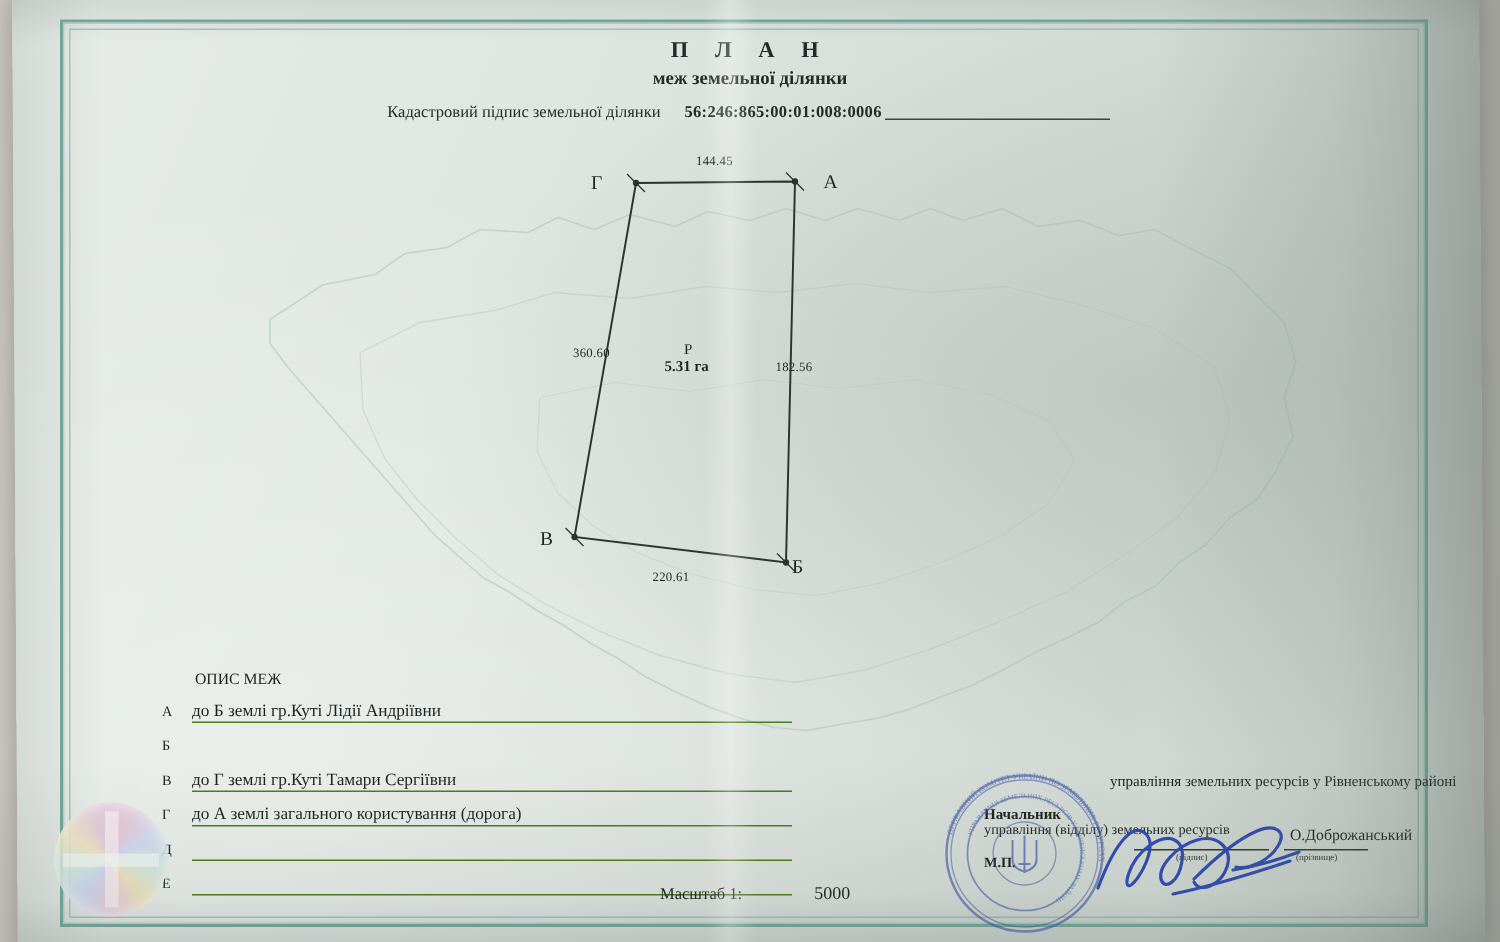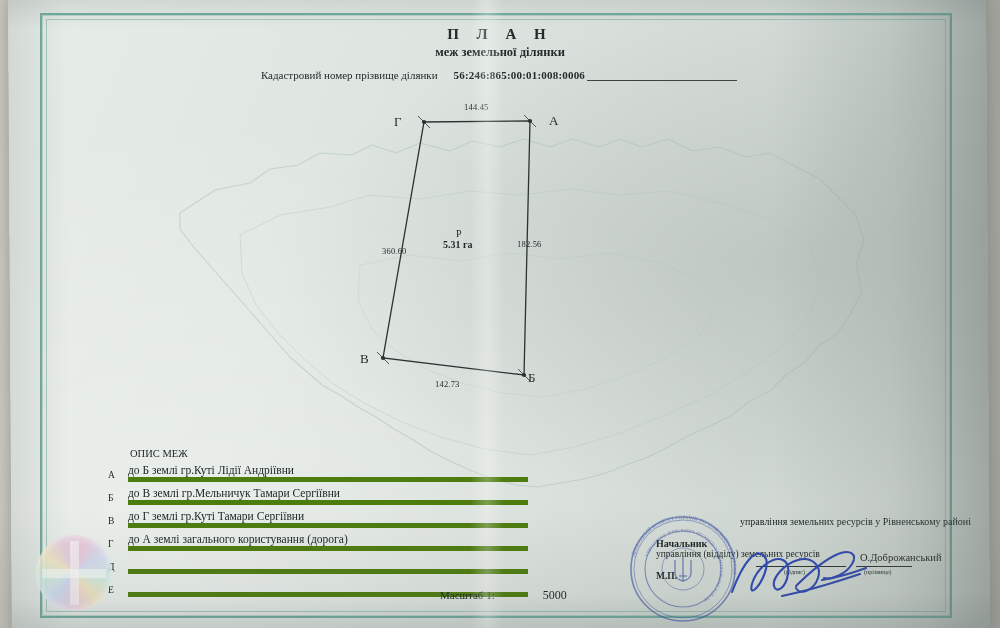--- a/index.html
+++ b/index.html
@@ -154,21 +154,21 @@
     height: 23px;
   }
   .rowline .key {
     width: 20px;
     font-size: 9.5px;
     padding-bottom: 2px;
   }
   .rowline .val {
     flex: 1;
     font-size: 11.5px;
-    border-bottom: 5px solid #4d7c0f;
+    border-bottom: 1px solid #4d7c0f;
     padding-bottom: 1px;
     white-space: nowrap;
   }
   .rowline .val.empty { min-height: 13px; }
 
   
   .scale {
     position: absolute;
     left: 440px;
     top: 588px;
@@ -342,21 +342,21 @@
   </div>
 
   <div class="frame">
     <div class="frame-inner"></div>
   </div>
 
   <div class="hdr">
     <div class="t1">П Л А Н</div>
     <div class="t2">меж земельної ділянки</div>
     <div class="t3">
-      <span>Кадастровий номер прізвище ділянки</span><span class="cad">56:246:865:00:01:008:0006</span><span class="rule"></span>
+      <span>Кадастровий підпис земельної ділянки</span><span class="cad">56:246:865:00:01:008:0006</span><span class="rule"></span>
     </div>
   </div>
 
   <div class="plot">
     <svg width="1000" height="628" xmlns="http://www.w3.org/2000/svg">
 
       <polygon points="424,122 530,121 524,375 383,358" fill="none" stroke="#2a3331" stroke-width="1.3"></polygon>
       <circle cx="424" cy="122" r="2.1" fill="#2a3331"></circle>
       <circle cx="530" cy="121" r="2.1" fill="#2a3331"></circle>
       <circle cx="524" cy="375" r="2.1" fill="#2a3331"></circle>
@@ -368,37 +368,36 @@
       <line x1="377" y1="352" x2="389" y2="364" stroke="#2a3331" stroke-width="0.8"></line>
     </svg>
 
     <div class="lbl big" style="left:549px; top:113px;">А</div>
     <div class="lbl big" style="left:528px; top:370px;">Б</div>
     <div class="lbl big" style="left:360px; top:351px;">В</div>
     <div class="lbl big" style="left:394px; top:114px;">Г</div>
 
     <div class="dim" style="left:464px; top:102px;">144.45</div>
     <div class="dim" style="left:517px; top:239px;">182.56</div>
-    <div class="dim" style="left:435px; top:379px;">142.73</div>
-    <div class="dim" style="left:382px; top:246px;text-align:center;">360.60</div>
+    <div class="dim" style="left:435px; top:379px;">220.61</div>
+    <div class="dim" style="left:382px; top:230px;text-align:center;">360.60</div>
 
     <div class="area-p" style="left:456px; top:228px;">Р</div>
     <div class="area-v" style="left:443px; top:239px;">5.31 га</div>
   </div>
 
   <div class="desc">
     <div class="title">ОПИС МЕЖ</div>
 
     <div class="rowline">
       <div class="key">А</div>
       <div class="val">до Б землі гр.Куті Лідії Андріївни</div>
     </div>
     <div class="rowline">
       <div class="key">Б</div>
-      <div class="val">до В землі гр.Мельничук Тамари Сергіївни</div>
     </div>
     <div class="rowline">
       <div class="key">В</div>
       <div class="val">до Г землі гр.Куті Тамари Сергіївни</div>
     </div>
     <div class="rowline">
       <div class="key">Г</div>
       <div class="val">до А землі загального користування (дорога)</div>
     </div>
     <div class="rowline">

